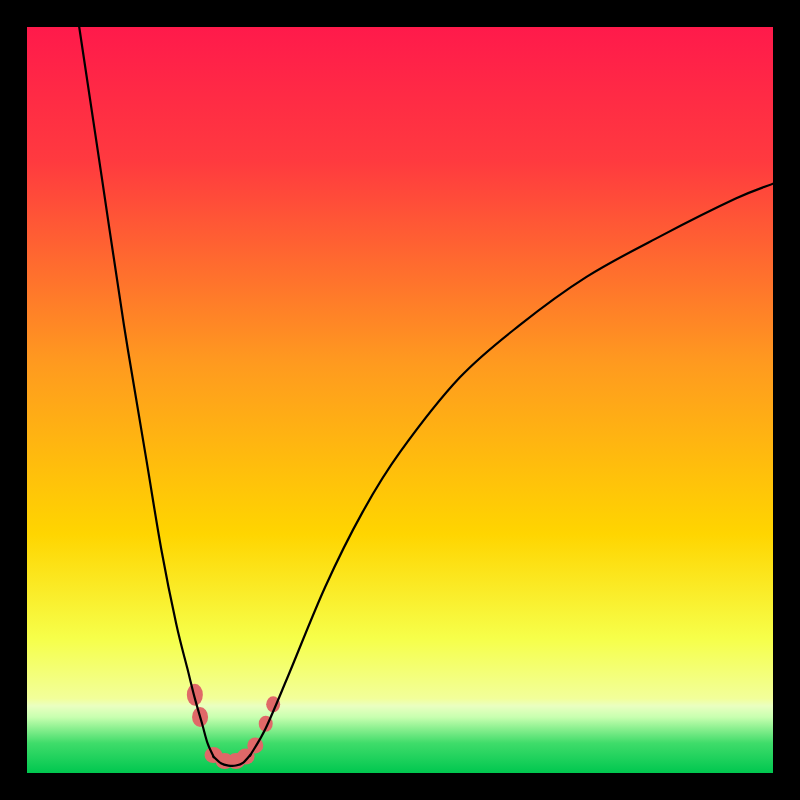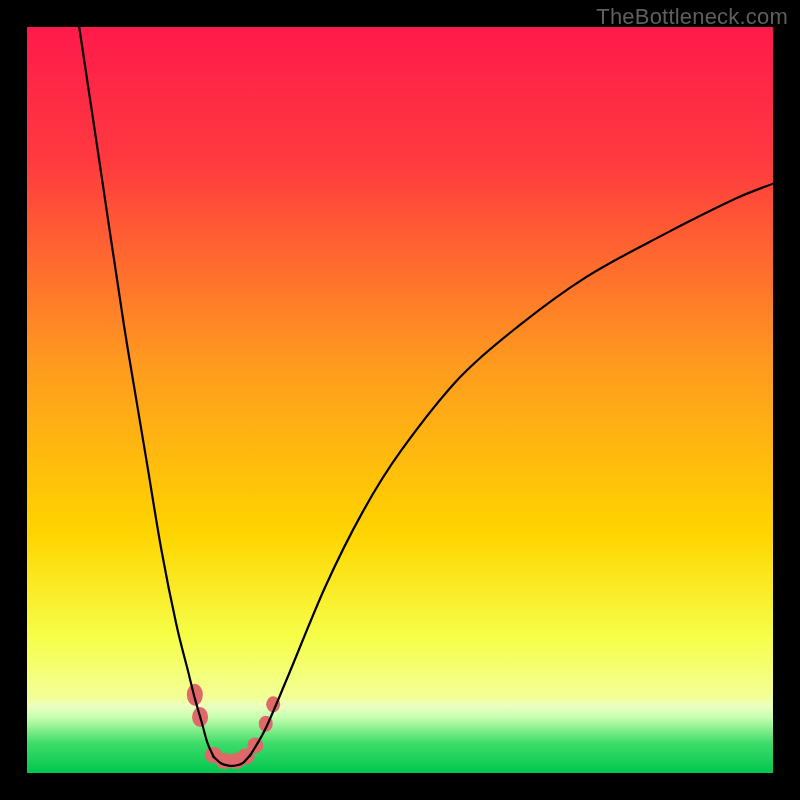--- a/index.html
+++ b/index.html
@@ -34,21 +34,20 @@
     font-family: Arial, Helvetica, sans-serif;
     font-size: 22px;
     letter-spacing: 0.2px;
   }
 </style>
 </head>
 <body>
 
 <div class="frame">
 
-  <div class="watermark">TheBottleneck.com</div>
 
   <div class="plot">
     <svg id="chart-svg" width="746" height="746" viewBox="0 0 746 746" preserveAspectRatio="none">
       <defs>
         <linearGradient id="bg-grad" x1="0" y1="0" x2="0" y2="1">
           <stop offset="0%" stop-color="#ff1a4b"></stop>
           <stop offset="18%" stop-color="#ff3a3f"></stop>
           <stop offset="45%" stop-color="#ff9a1f"></stop>
           <stop offset="68%" stop-color="#ffd500"></stop>
           <stop offset="82%" stop-color="#f6ff4a"></stop>

